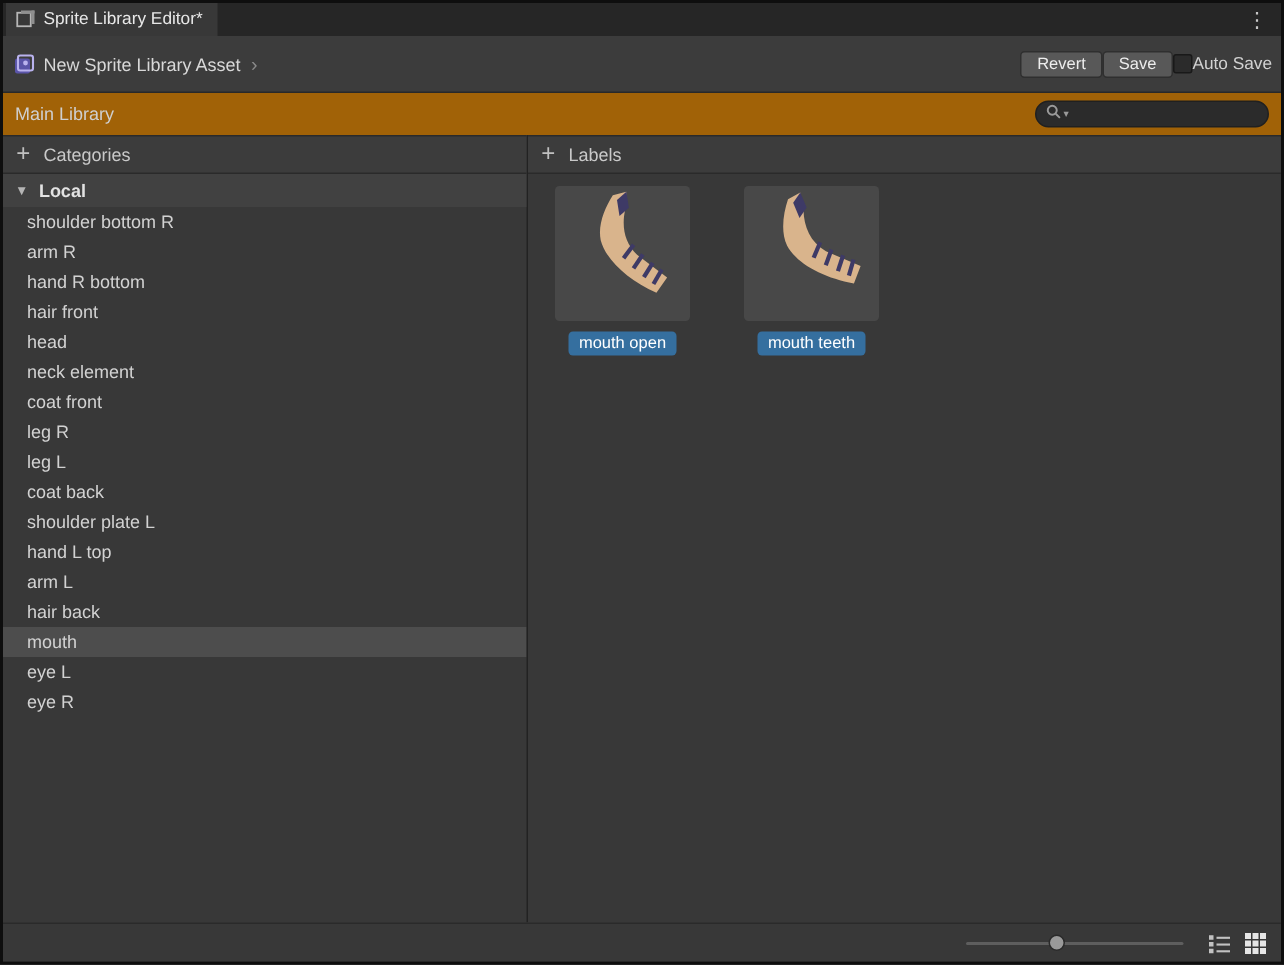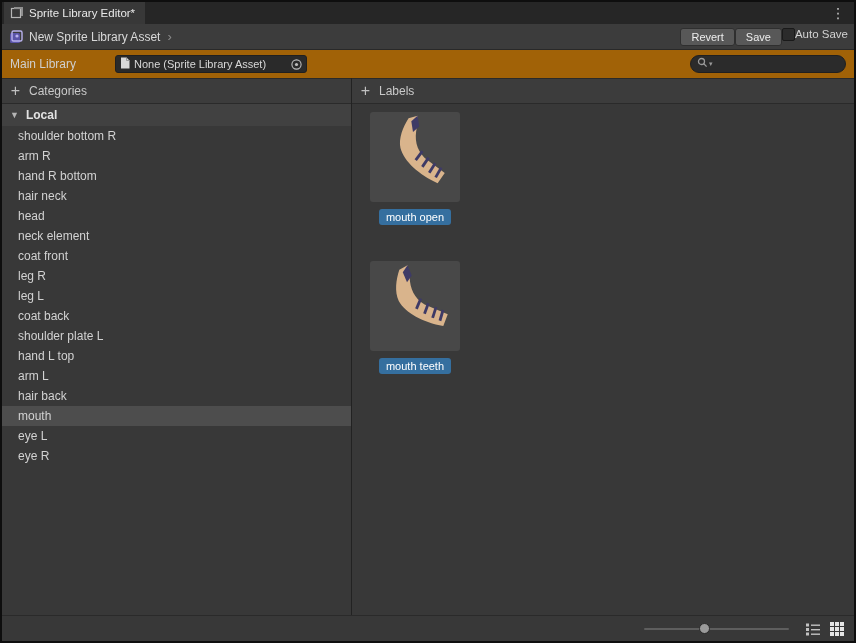--- a/index.html
+++ b/index.html
@@ -13,25 +13,25 @@
     display:flex; flex-direction:column;
     overflow:hidden; position:relative;
     user-select:none;
   }
   
   .tab-bar { height:22px; background:#262626; display:flex; align-items:stretch; flex-shrink:0; }
   .tab { display:flex; align-items:center; gap:5px; padding:0 10px 0 6px; background:#383838; margin-left:2px; font-size:11.5px; color:#e8e8e8; cursor:default; }
   .tab-icon svg { display:block; }
   .kebab { margin-left:auto; display:flex; align-items:center; padding:0 9px; color:#c8c8c8; font-size:14px; cursor:pointer; }
   
-  .toolbar { height:26px; background:#3c3c3c; border-bottom:1px solid #292929; display:flex; align-items:center; padding:0 6px; gap:5px; flex-shrink:0; }
+  .toolbar { height:38px; background:#3c3c3c; border-bottom:1px solid #292929; display:flex; align-items:center; padding:0 6px; gap:5px; flex-shrink:0; }
   .asset-icon svg { display:block; }
   .breadcrumb { font-size:12px; color:#d8d8d8; cursor:pointer; }
   .crumb-sep { color:#8a8a8a; font-size:13px; margin-left:2px; }
-  .toolbar-right { margin-left:auto; display:flex; gap:0; }
+  .toolbar-right { margin-left:auto; display:flex; align-items:center; gap:0; }
   .btn { background:#585858; border:1px solid #2f2f2f; border-radius:3px; color:#ededed; font-size:11px; font-family:inherit; height:18px; padding:0 10px; cursor:pointer; }
   .checkbox { width:13px; height:13px; background:#2b2b2b; border:1px solid #191919; border-radius:2px; display:inline-block; cursor:pointer; }
   .auto-save-label { font-size:11.5px; color:#d2d2d2; }
   
   .library-row { height:28px; display:flex; align-items:center; padding:0 8px; flex-shrink:0; background:#a16207; }
   .main-library-label { width:105px; font-size:12px; color:#cfcfcf; }
   .object-field { width:192px; height:18px; background:#2a2a2a; border:1px solid #202020; border-radius:3px; display:flex; align-items:center; gap:4px; padding:0 3px 0 4px; font-size:11px; color:#d8d8d8; cursor:pointer; }
   .object-field .value { flex:1; white-space:nowrap; overflow:hidden; }
   .picker { display:flex; align-items:center; cursor:pointer; }
   .search { margin-left:auto; width:156px; height:18px; background:#2b2b2b; border:1px solid #202020; border-radius:9px; display:flex; align-items:center; padding:0 6px; gap:1px; cursor:text; }
@@ -41,21 +41,21 @@
   .left-panel { width:350px; border-right:1px solid #222222; display:flex; flex-direction:column; }
   .right-panel { flex:1; display:flex; flex-direction:column; }
   .panel-header { height:26px; background:#3c3c3c; border-bottom:1px solid #2a2a2a; border-top:1px solid #2a2a2a; display:flex; align-items:center; gap:7px; padding:0 7px; font-size:12px; color:#c9c9c9; flex-shrink:0; }
   .plus { font-size:16px; line-height:14px; color:#c0c0c0; cursor:pointer; width:13px; text-align:center; }
   .group-row { height:22px; background:#414141; display:flex; align-items:center; gap:7px; padding:0 8px; font-weight:bold; font-size:12px; color:#e2e2e2; cursor:pointer; }
   .tri { font-size:9px; color:#b5b5b5; }
   .category-list { flex:1; overflow:hidden; }
   .cat-row { height:20px; display:flex; align-items:center; padding:0 16px; font-size:12px; color:#d2d2d2; cursor:pointer; white-space:nowrap; }
   .cat-row.selected { background:var(--selected-row,#4d4d4d); }
   
-  .labels-grid { display:flex; align-items:flex-start; gap:36px; padding:8px 0 0 18px;flex-direction:column; }
+  .labels-grid { display:flex; align-items:flex-start; gap:36px; padding:8px 0 0 18px; }
   .label-card { display:flex; flex-direction:column; align-items:center; cursor:pointer; }
   .thumb { width:90px; height:90px; background:#484848; border-radius:3px; display:flex; align-items:center; justify-content:center; }
   .thumb svg { width:84px; height:84px; display:block; }
   .jaw .tan { fill:var(--sprite-tan,#d9b48c); }
   .jaw .navy { fill:var(--sprite-navy,#3e3a66); }
   .pill { margin-top:7px; background:var(--pill-blue,#356f9f); color:#ffffff; font-size:11px; padding:2px 7px; border-radius:3px; white-space:nowrap; }
   
   .bottom-bar { height:26px; border-top:1px solid #2a2a2a; background:#383838; display:flex; align-items:center; justify-content:flex-end; padding:0 9px; gap:8px; flex-shrink:0; }
   .slider { position:relative; width:145px; height:16px; margin-right:8px; cursor:pointer; }
   .slider .track { position:absolute; top:7px; left:0; right:0; height:2px; background:#5e5e5e; border-radius:1px; }
@@ -94,35 +94,20 @@
     <div class="toolbar-right">
       <button class="btn">Revert</button>
       <button class="btn">Save</button>
       <span class="checkbox"></span>
       <span class="auto-save-label">Auto Save</span>
     </div>
   </div>
 
   <div class="library-row">
     <span class="main-library-label">Main Library</span>
-    <div class="object-field">
-      <span>
-        <svg width="10" height="12" viewBox="0 0 10 12">
-            <path d="M1,0.5 L6.5,0.5 L9.5,3.5 L9.5,11.5 L1,11.5 Z" fill="#d8d8d8"></path>
-            <path d="M6.5,0.5 L6.5,3.5 L9.5,3.5" fill="none" stroke="#8a8a8a" stroke-width="0.8"></path>
-          </svg>
-      </span>
-      <span class="value">None (Sprite Library Asset)</span>
-      <span class="picker">
-        <svg width="13" height="13" viewBox="0 0 13 13">
-            <circle cx="6.5" cy="6.5" r="4.6" fill="none" stroke="#bdbdbd" stroke-width="1.1"></circle>
-            <circle cx="6.5" cy="6.5" r="1.6" fill="#bdbdbd"></circle>
-          </svg>
-      </span>
-    </div>
     <div class="search">
       <span>
         <svg width="11" height="11" viewBox="0 0 11 11">
             <circle cx="4.5" cy="4.5" r="3" fill="none" stroke="#9a9a9a" stroke-width="1.3"></circle>
             <line x1="6.8" y1="6.8" x2="9.6" y2="9.6" stroke="#9a9a9a" stroke-width="1.3"></line>
           </svg>
       </span>
       <span class="caret">▾</span>
       <span></span>
     </div>
@@ -142,21 +127,21 @@
           <div class="cat-row">
     <span>shoulder bottom R</span>
   </div>
           <div class="cat-row">
     <span>arm R</span>
   </div>
           <div class="cat-row">
     <span>hand R bottom</span>
   </div>
           <div class="cat-row">
-    <span>hair neck</span>
+    <span>hair front</span>
   </div>
           <div class="cat-row">
     <span>head</span>
   </div>
           <div class="cat-row">
     <span>neck element</span>
   </div>
           <div class="cat-row">
     <span>coat front</span>
   </div>

